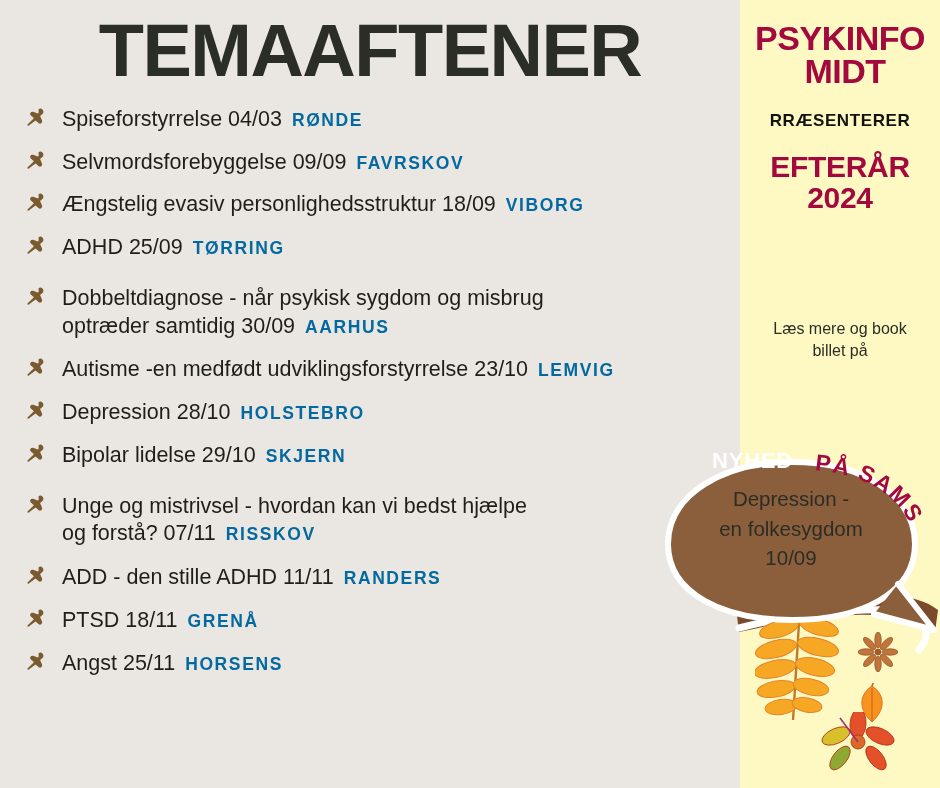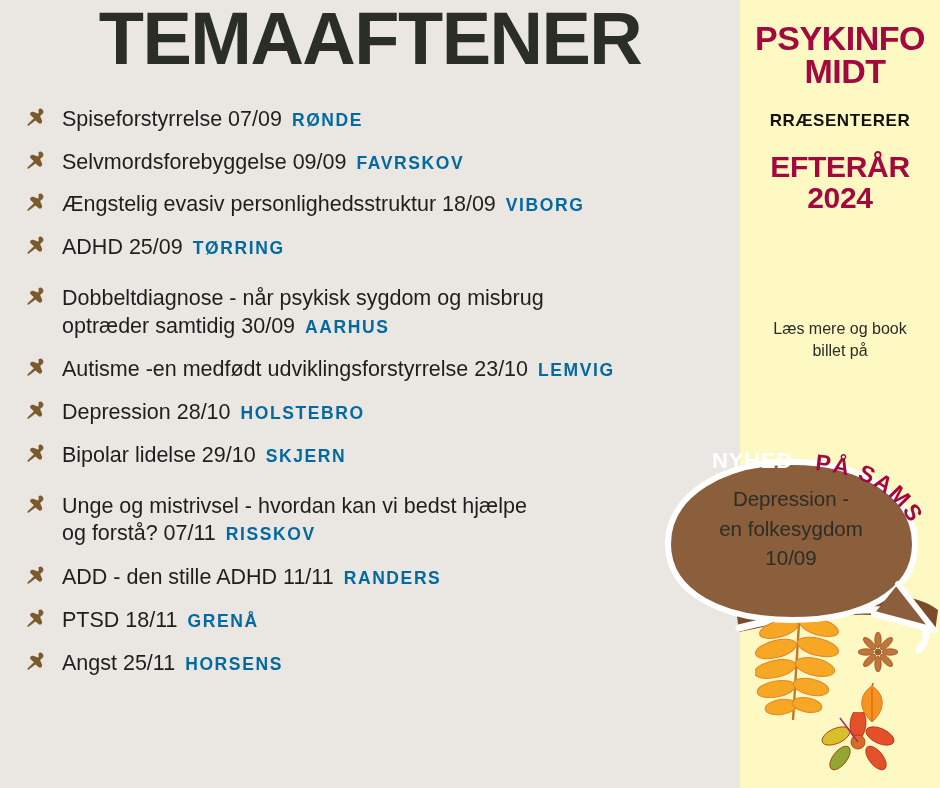--- a/index.html
+++ b/index.html
@@ -64,21 +64,21 @@
     display:block;
     color:#A3083F;
     font-size:16.5px;
     margin-top:2px;
     letter-spacing:-0.2px;
   }
 
   
   .headline{
     position:absolute;
-    top:0;left:0;width:740px;
+    top:12px;left:0;width:740px;
     text-align:center;
     margin:0;
     font-size:74px;
     font-weight:bold;
     letter-spacing:-1.5px;
     color:#2B2E26;
     line-height:1.05;
     z-index:3;
   }
 
@@ -168,21 +168,21 @@
 <div id="poster">
 
   <h1 class="headline">TEMAAFTENER</h1>
 
   <ul class="list">
 
     <li class="item">
       <svg class="pin" viewBox="0 0 26 24" aria-hidden="true">
         <path fill="#7A5A2E" d="M14.6 1.2c1.3-1.1 3-.8 4 .5l.2.3c1 1.3.8 3-.4 4l-2.3 1.9 1.9 4.7c.4 1 .1 2-.7 2.6-.9.7-2 .6-2.8-.1l-3-2.7-6.7 5.2c-.4.3-.9.3-1.2-.1-.3-.4-.2-.9.1-1.2l6.2-6-3-2.8c-.8-.7-1-1.9-.4-2.8.6-.9 1.6-1.2 2.6-.9l4.9 1.7 .6-.5z"></path>
       </svg>
-      <span class="title-txt">Spiseforstyrrelse 07/09</span><span class="city">RØNDE</span>
+      <span class="title-txt">Spiseforstyrrelse 04/03</span><span class="city">RØNDE</span>
     </li>
 
     <li class="item">
       <svg class="pin" viewBox="0 0 26 24" aria-hidden="true">
         <path fill="#7A5A2E" d="M14.6 1.2c1.3-1.1 3-.8 4 .5l.2.3c1 1.3.8 3-.4 4l-2.3 1.9 1.9 4.7c.4 1 .1 2-.7 2.6-.9.7-2 .6-2.8-.1l-3-2.7-6.7 5.2c-.4.3-.9.3-1.2-.1-.3-.4-.2-.9.1-1.2l6.2-6-3-2.8c-.8-.7-1-1.9-.4-2.8.6-.9 1.6-1.2 2.6-.9l4.9 1.7 .6-.5z"></path>
       </svg>
       <span class="title-txt">Selvmordsforebyggelse 09/09</span><span class="city">FAVRSKOV</span>
     </li>
 
     <li class="item">

